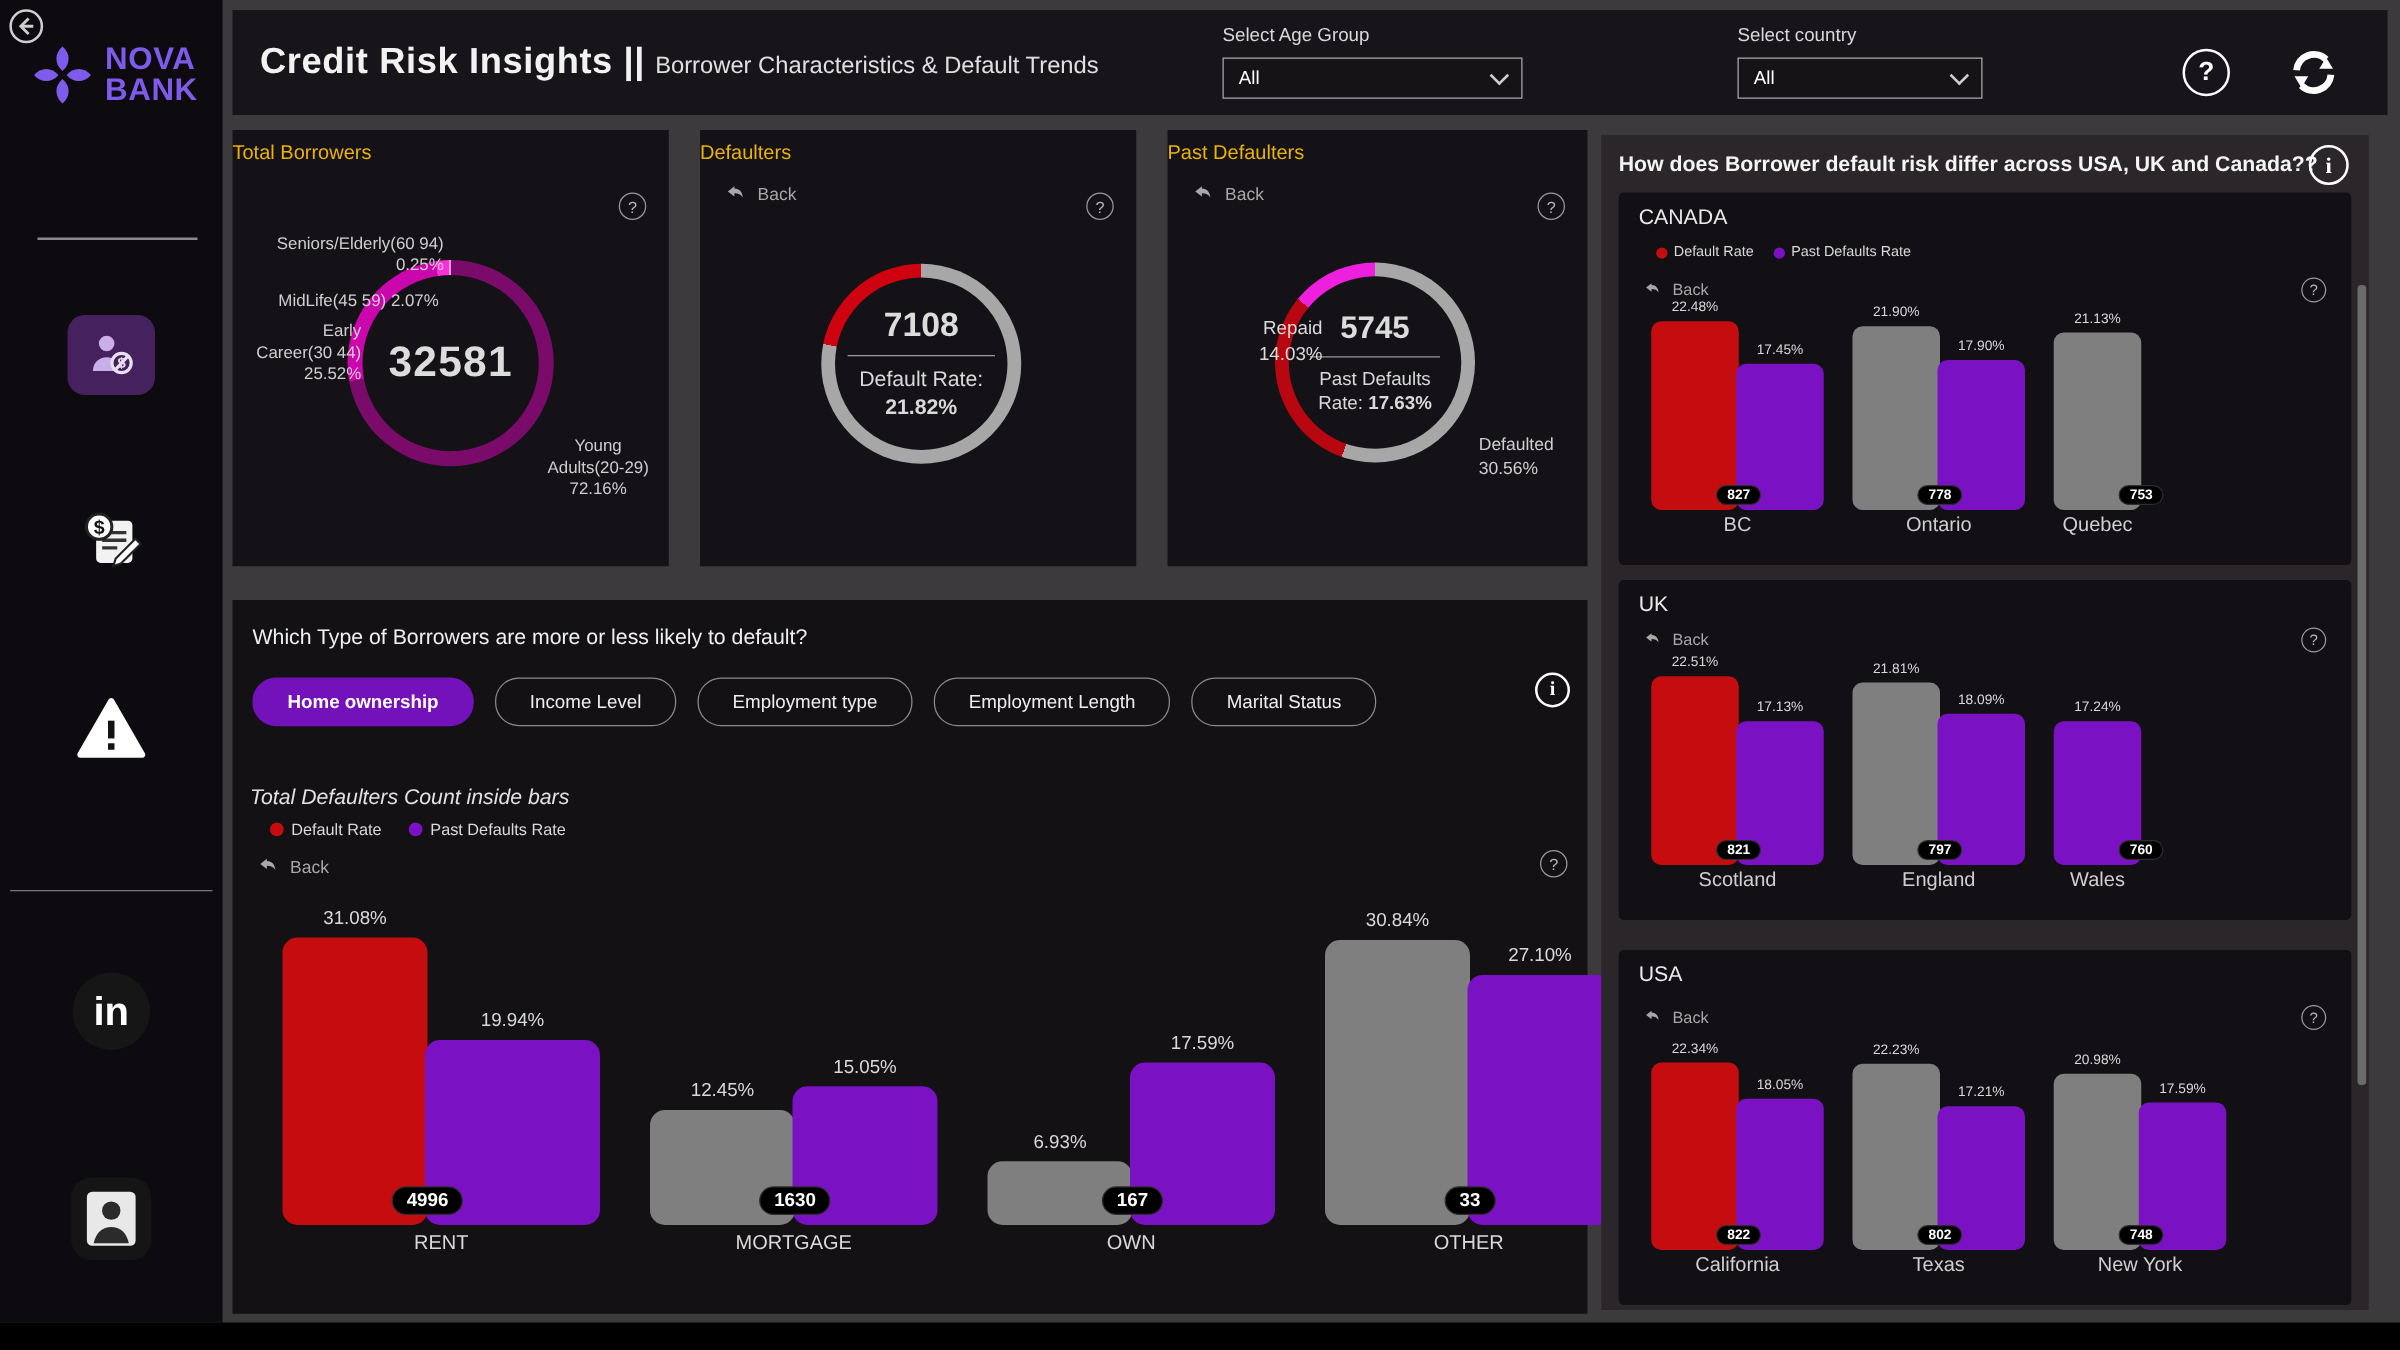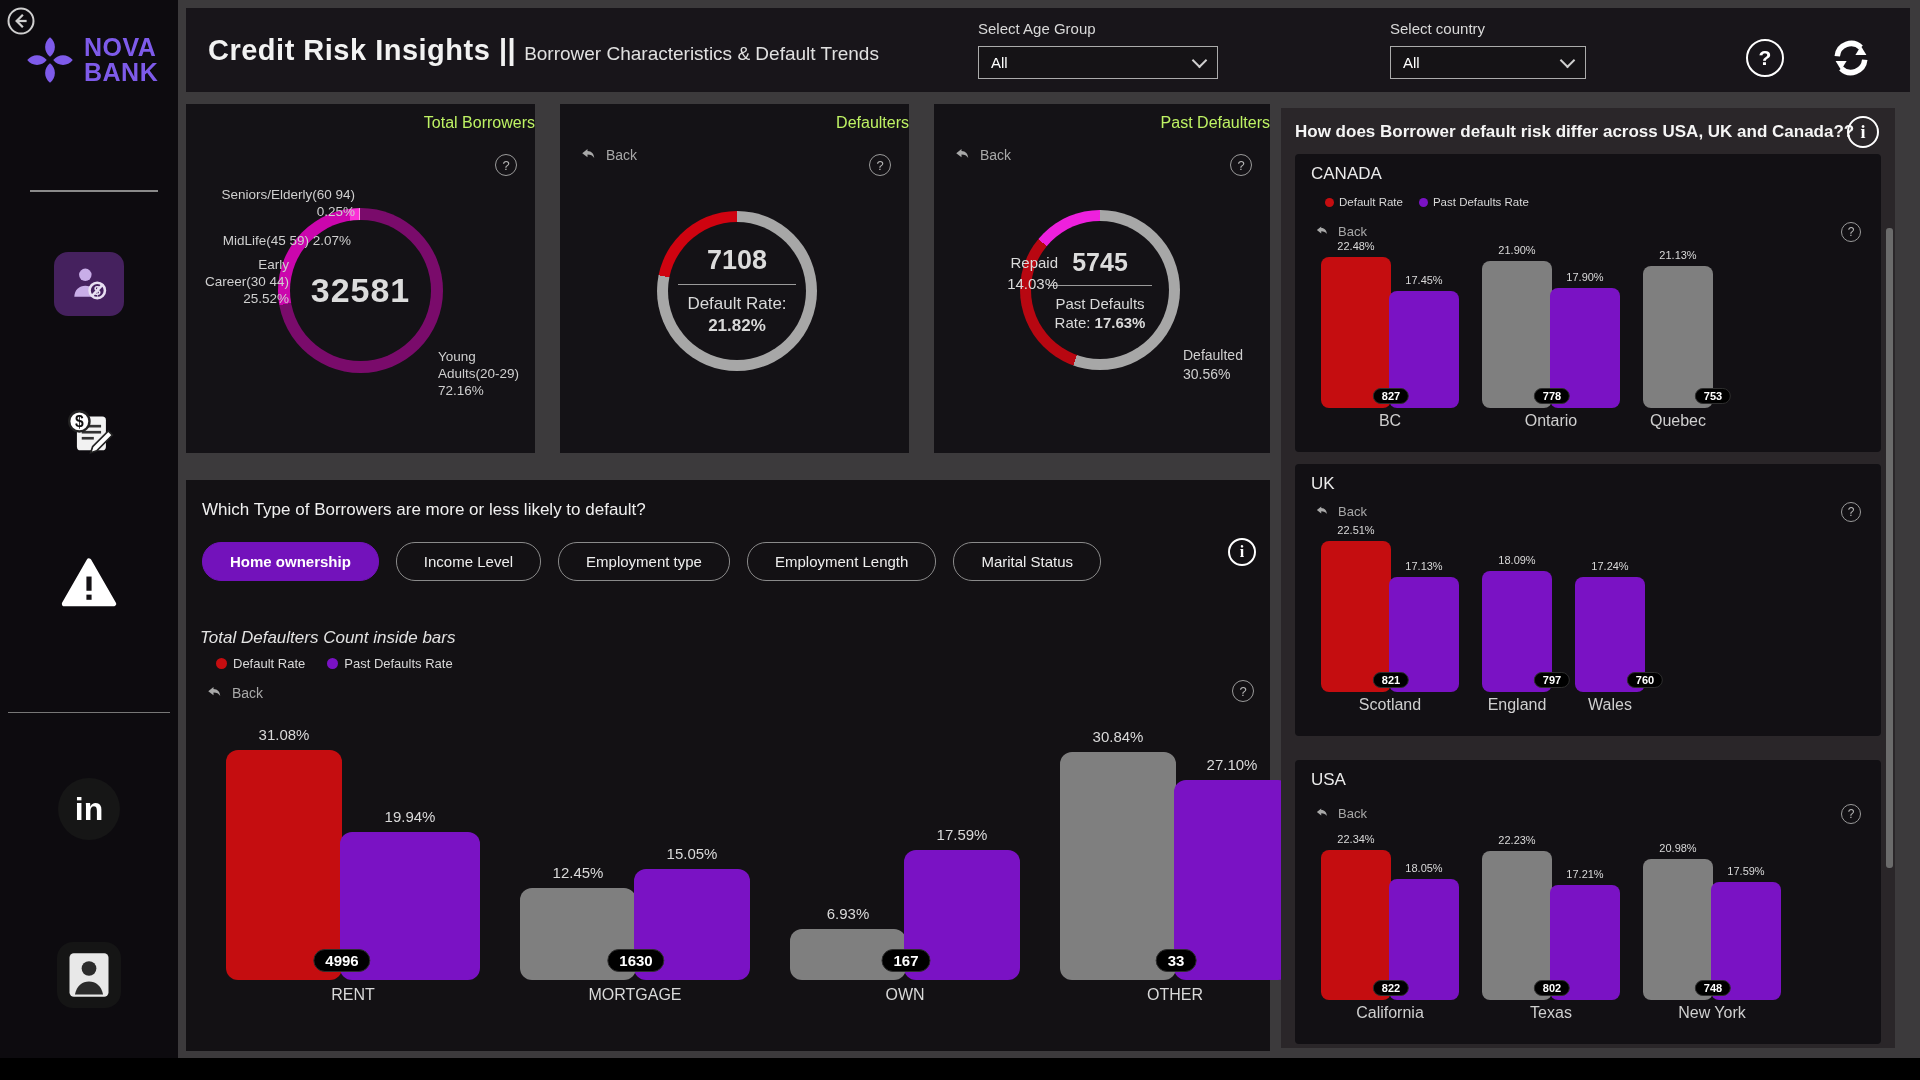--- a/index.html
+++ b/index.html
@@ -23,21 +23,21 @@
   .title-wrap{position:absolute;left:22px;top:50%;transform:translateY(-50%);white-space:nowrap;}
   .title-main{font-size:29px;font-weight:bold;color:#f2f2f2;letter-spacing:.5px;}
   .title-sub{font-size:19px;color:#e0e0e0;margin-left:8px;}
   .dd-label{position:absolute;top:12px;font-size:15px;color:#d9d9d9;}
   .dd-box{position:absolute;top:38px;height:33px;box-sizing:border-box;border:1px solid #ababab;background:#151316;display:flex;align-items:center;justify-content:space-between;padding:0 12px;font-size:15px;color:#fff;cursor:pointer;}
   .chev{width:9px;height:9px;border-right:2px solid #cfcfcf;border-bottom:2px solid #cfcfcf;transform:rotate(45deg);margin-top:-5px;}
   .help-big{position:absolute;top:31px;width:38px;height:38px;border:2.5px solid #fff;border-radius:50%;box-sizing:border-box;display:flex;align-items:center;justify-content:center;font-size:21px;font-weight:bold;color:#fff;cursor:pointer;}
   .sync-icon{position:absolute;top:28px;width:44px;height:44px;cursor:pointer;}
   
   .card{position:absolute;background:#141216;}
-  .card-title{position:absolute;top:10px;left:0;right:0;text-align:right;font-size:16px;color:#bef264;}
+  .card-title{position:absolute;top:10px;left:0;right:0;text-align:left;font-size:16px;color:#eab308;}
   .help-small{position:absolute;width:22px;height:22px;border:1.5px solid #9a9a9a;border-radius:50%;box-sizing:border-box;display:flex;align-items:center;justify-content:center;font-size:13px;color:#b5b5b5;cursor:pointer;}
   .back-link{position:absolute;display:flex;align-items:center;gap:8px;font-size:14px;color:#a8a8a8;cursor:pointer;}
   .back-link svg{width:18px;height:18px;}
   .donut{position:absolute;border-radius:50%;}
   .donut .hole{position:absolute;background:#141216;border-radius:50%;}
   .donut-center{position:absolute;left:0;top:0;right:0;bottom:0;display:flex;flex-direction:column;align-items:center;justify-content:center;text-align:center;}
   .big-num{font-size:34px;font-weight:bold;color:#dcdcdc;letter-spacing:1px;}
   .med-num{font-size:27px;font-weight:bold;color:#dcdcdc;}
   .center-div{width:118px;border-top:1px solid #9a9a9a;margin:8px 0;}
   .center-label{font-size:17px;color:#d9d9d9;line-height:22px;}
@@ -195,21 +195,21 @@
       <div class="donut-center">
           <span class="big-num">32581</span>
         </div>
     </div>
     <div class="callout ml ra" style="right:180px;top:50px;">Seniors/Elderly(60 94)
 0.25%</div>
     <div class="callout ra" style="right:184px;top:96px;">MidLife(45 59) 2.07%</div>
     <div class="callout ml ra" style="right:246px;top:120px;">Early
 Career(30 44)
 25.52%</div>
-    <div class="callout ml" style="left:252px;top:212px;">Young
+    <div class="callout ml" style="left:252px;top:212px;text-align:center;">Young
 Adults(20-29)
 72.16%</div>
   </div>
 
   <div class="card" style="left:560px;top:104px;width:349px;height:349px;">
     <div class="card-title">Defaulters</div>
     <div class="back-link" style="left:20px;top:42px;">
       <svg viewBox="0 0 24 24">
           <path d="M10 4 3 9.5l7 5.5v-3.6c4.2 0 7 1.4 9 4.6-.4-5.4-3.4-9.5-9-9.5z" fill="#a8a8a8"></path>
         </svg>
@@ -390,20 +390,23 @@
               <div class="bar" style="height: 150.8px; background: rgb(197, 13, 16);">
                 <span class="val">22.51%</span>
               </div>
               <div class="bar" style="height: 114.8px; background: rgb(122, 18, 196);">
                 <span class="val">17.13%</span>
               </div>
               <span class="count-badge">821</span>
               <span class="cat">Scotland</span>
             </div>
             <div class="pair-group">
+              <div class="bar" style="height: 146.1px; background: rgb(127, 127, 127);">
+                <span class="val">21.81%</span>
+              </div>
               <div class="bar" style="height: 121.2px; background: rgb(122, 18, 196);">
                 <span class="val">18.09%</span>
               </div>
               <span class="count-badge">797</span>
               <span class="cat">England</span>
             </div>
             <div class="pair-group">
               <div class="bar" style="height: 115.5px; background: rgb(122, 18, 196);">
                 <span class="val">17.24%</span>
               </div>

